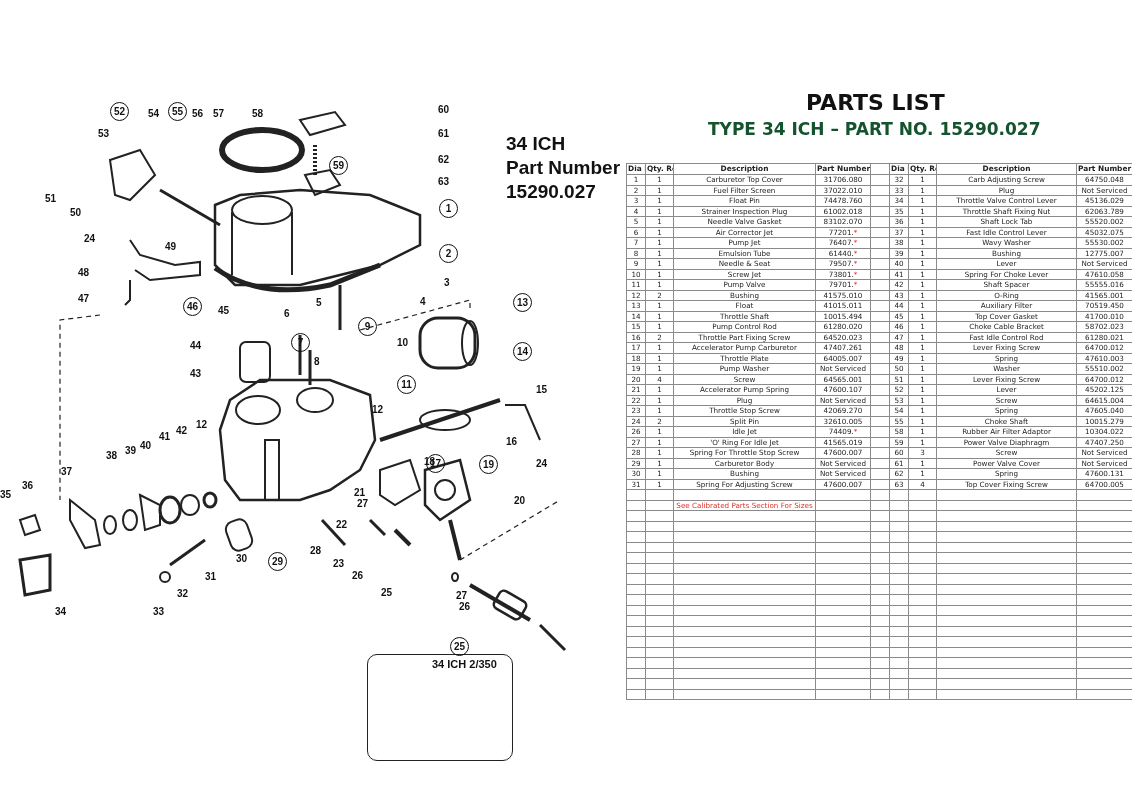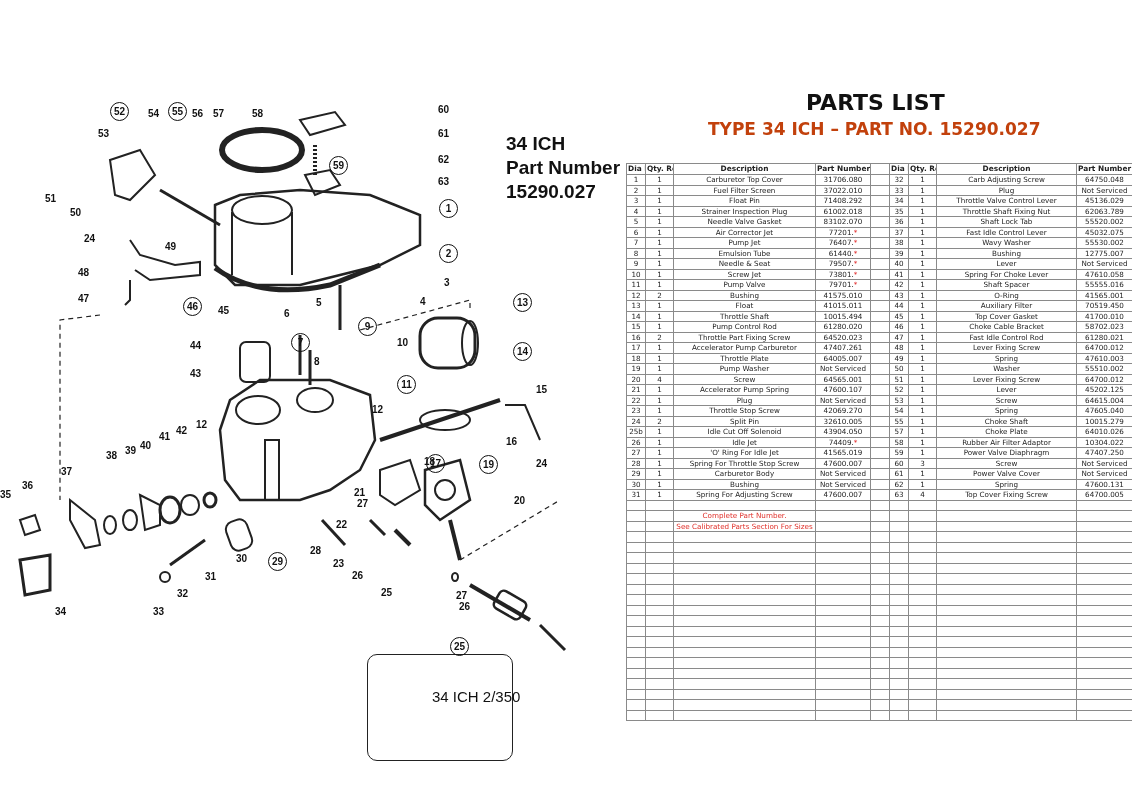--- a/index.html
+++ b/index.html
@@ -2,27 +2,27 @@
 <html><head>
 <meta charset="utf-8">
 <style>
   html, body { margin:0; padding:0; background:#ffffff; }
   body { width:1132px; height:800px; position:relative; overflow:hidden; font-family:"DejaVu Sans", sans-serif; color:#111; }
   .diagram { position:absolute; left:0; top:88px; width:625px; height:640px; }
   .callout { position:absolute; font-family:"Liberation Sans", sans-serif; font-weight:bold; font-size:10px; color:#111; line-height:12px; }
   .callout.circ { border:1.5px solid #111; border-radius:50%; width:17px; height:17px; line-height:17px; text-align:center; }
   .side-title { position:absolute; left:506px; top:132px; font-family:"Liberation Sans", sans-serif; font-weight:bold; font-size:19px; line-height:24px; color:#111; }
   .main-title { position:absolute; left:806px; top:90px; font-family:"DejaVu Sans", sans-serif; font-weight:bold; font-size:22px; color:#111; }
-  .sub-title { position:absolute; left:708px; top:119px; font-family:"DejaVu Sans", sans-serif; font-weight:bold; font-size:17px; color:#c2410c; }
+  .sub-title { position:absolute; left:708px; top:119px; font-family:"DejaVu Sans", sans-serif; font-weight:bold; font-size:17px; color:#14532d; }
   table.parts { position:absolute; left:626px; top:163px; width:506px; border-collapse:collapse; table-layout:fixed; font-family:"DejaVu Sans", sans-serif; font-size:7.2px; }
   table.parts th, table.parts td { border:1px solid #8a8a8a; padding:0 1px; text-align:center; white-space:nowrap; overflow:hidden; height:9.5px; line-height:9.5px; color:#222; }
   table.parts th { font-weight:bold; font-size:7.4px; height:10px; line-height:10px; }
   table.parts td.note { color:#e0302a; }
   .inset { position:absolute; left:367px; top:566px; width:144px; height:105px; border:1.5px solid #222; border-radius:10px; }
-  .inset-label { position:absolute; left:432px; top:600px; font-family:"Liberation Sans", sans-serif; font-weight:normal; font-size:15px; }
+  .inset-label { position:absolute; left:432px; top:570px; font-family:"Liberation Sans", sans-serif; font-weight:bold; font-size:11px; }
 </style>
 </head>
 <body>
 
 <div class="diagram">
   <svg width="625" height="640" viewBox="0 88 625 640" style="position:absolute;left:0;top:0;">
     <g fill="none" stroke="#222" stroke-width="2">
 
       <ellipse cx="262" cy="150" rx="40" ry="20" stroke-width="6"></ellipse>
 
@@ -216,21 +216,21 @@
         <td></td>
         <td>33</td>
         <td>1</td>
         <td>Plug</td>
         <td>Not Serviced</td>
       </tr>
       <tr>
         <td>3</td>
         <td>1</td>
         <td>Float Pin</td>
-        <td>71408.292</td>
+        <td>74478.760</td>
         <td></td>
         <td>34</td>
         <td>1</td>
         <td>Throttle Valve Control Lever</td>
         <td>45136.029</td>
       </tr>
       <tr>
         <td>4</td>
         <td>1</td>
         <td>Strainer Inspection Plug</td>
@@ -455,31 +455,20 @@
         <td>2</td>
         <td>Split Pin</td>
         <td>32610.005</td>
         <td></td>
         <td>55</td>
         <td>1</td>
         <td>Choke Shaft</td>
         <td>10015.279</td>
       </tr>
       <tr>
-        <td>25b</td>
-        <td>1</td>
-        <td>Idle Cut Off Solenoid</td>
-        <td>43904.050</td>
-        <td></td>
-        <td>57</td>
-        <td>1</td>
-        <td>Choke Plate</td>
-        <td>64010.026</td>
-      </tr>
-      <tr>
         <td>26</td>
         <td>1</td>
         <td>Idle Jet</td>
         <td>74409.<span style="color: rgb(224, 42, 42);">*</span></td>
         <td></td>
         <td>58</td>
         <td>1</td>
         <td>Rubber Air Filter Adaptor</td>
         <td>10304.022</td>
       </tr>
@@ -545,31 +534,20 @@
         <td></td>
         <td></td>
         <td></td>
         <td></td>
         <td></td>
         <td></td>
       </tr>
       <tr>
         <td></td>
         <td></td>
-        <td class="note">Complete Part Number.</td>
-        <td></td>
-        <td></td>
-        <td></td>
-        <td></td>
-        <td></td>
-        <td></td>
-      </tr>
-      <tr>
-        <td></td>
-        <td></td>
         <td class="note">See Calibrated Parts Section For Sizes</td>
         <td></td>
         <td></td>
         <td></td>
         <td></td>
         <td></td>
         <td></td>
       </tr>
       <tr>
         <td></td>

